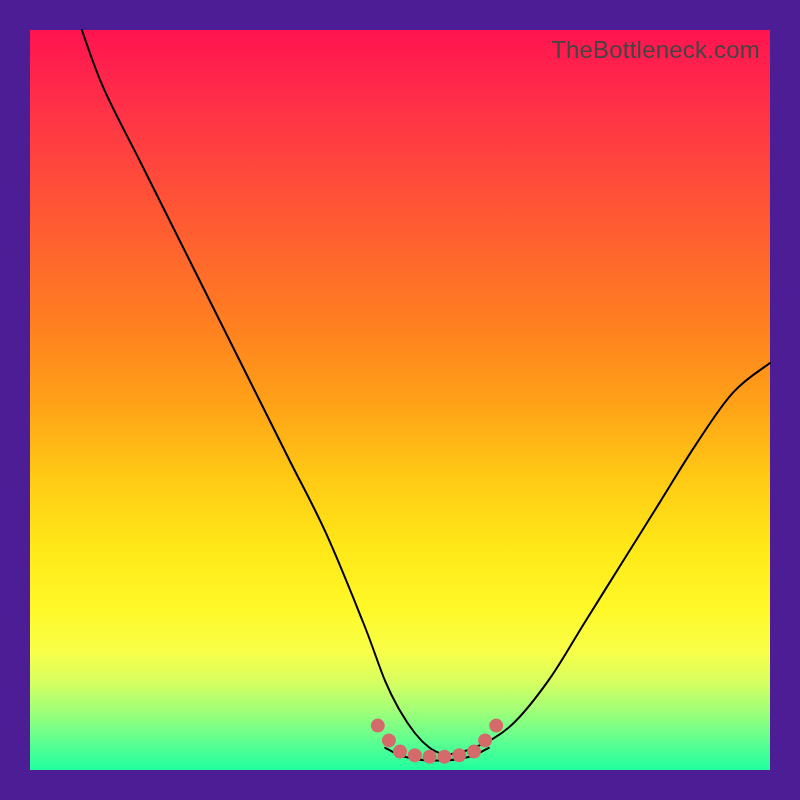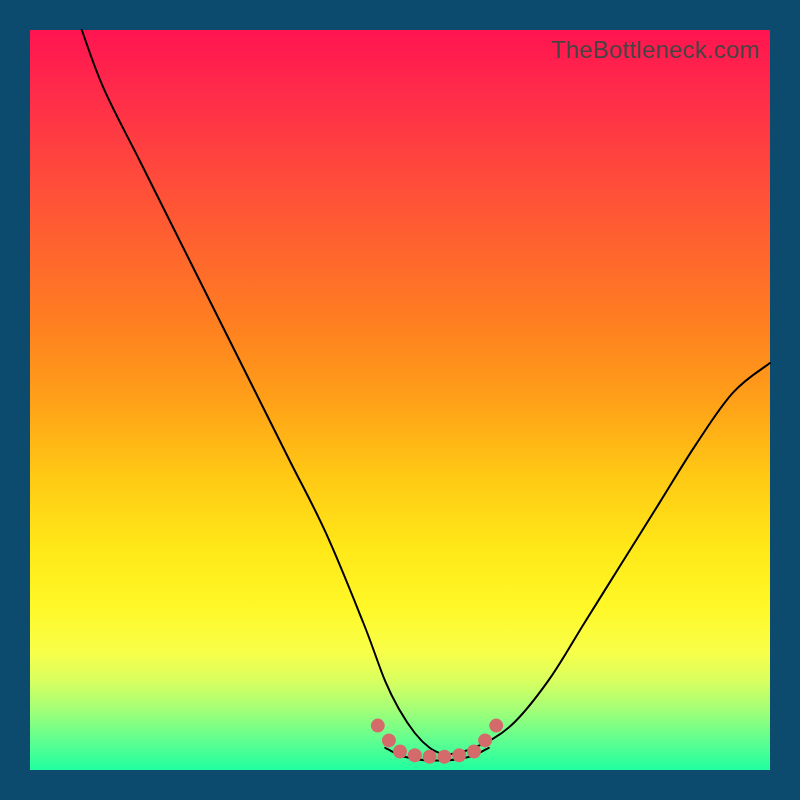--- a/index.html
+++ b/index.html
@@ -8,21 +8,21 @@
     width: 800px;
     height: 800px;
     overflow: hidden;
     font-family: Arial, Helvetica, sans-serif;
     background: #000;
   }
   .frame {
     position: relative;
     width: 800px;
     height: 800px;
-    background: #0c4a6e;
+    background: #4c1d95;
     text-decoration: underline;
   }
   .plot-area {
     position: absolute;
     left: 30px;
     top: 30px;
     width: 740px;
     height: 740px;
     background: linear-gradient(to bottom,
       #ff1450 0%,

